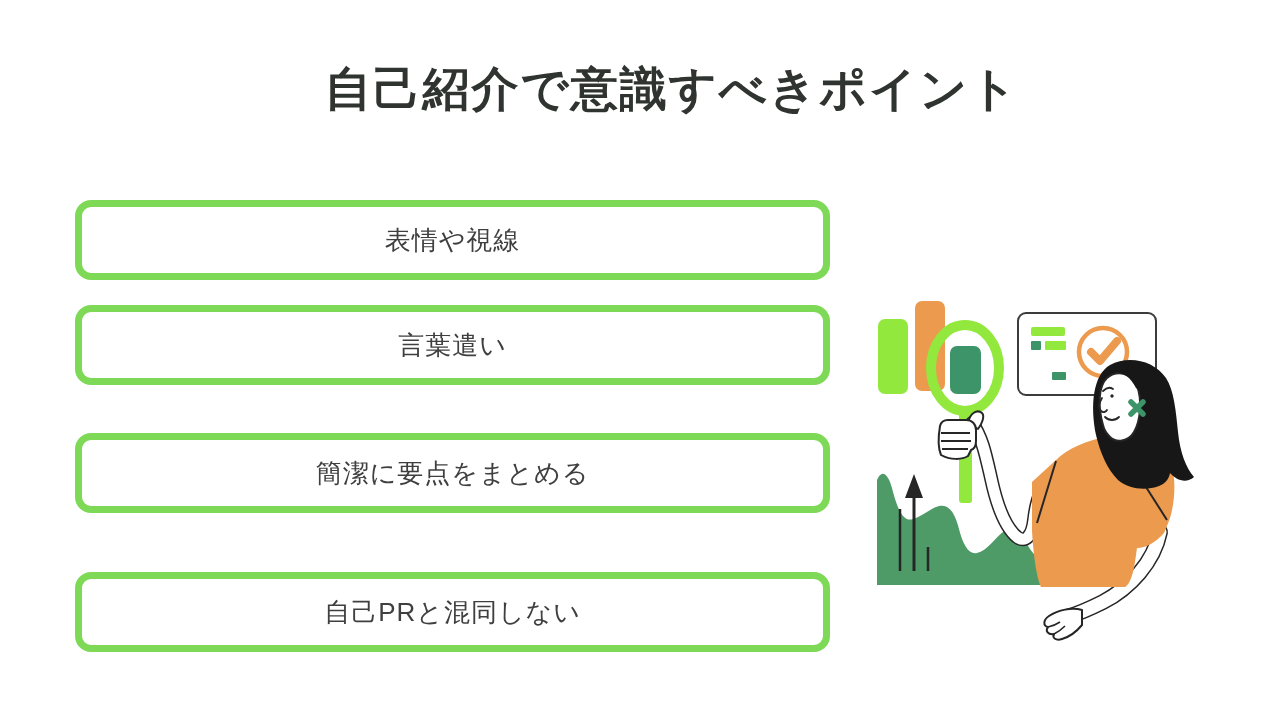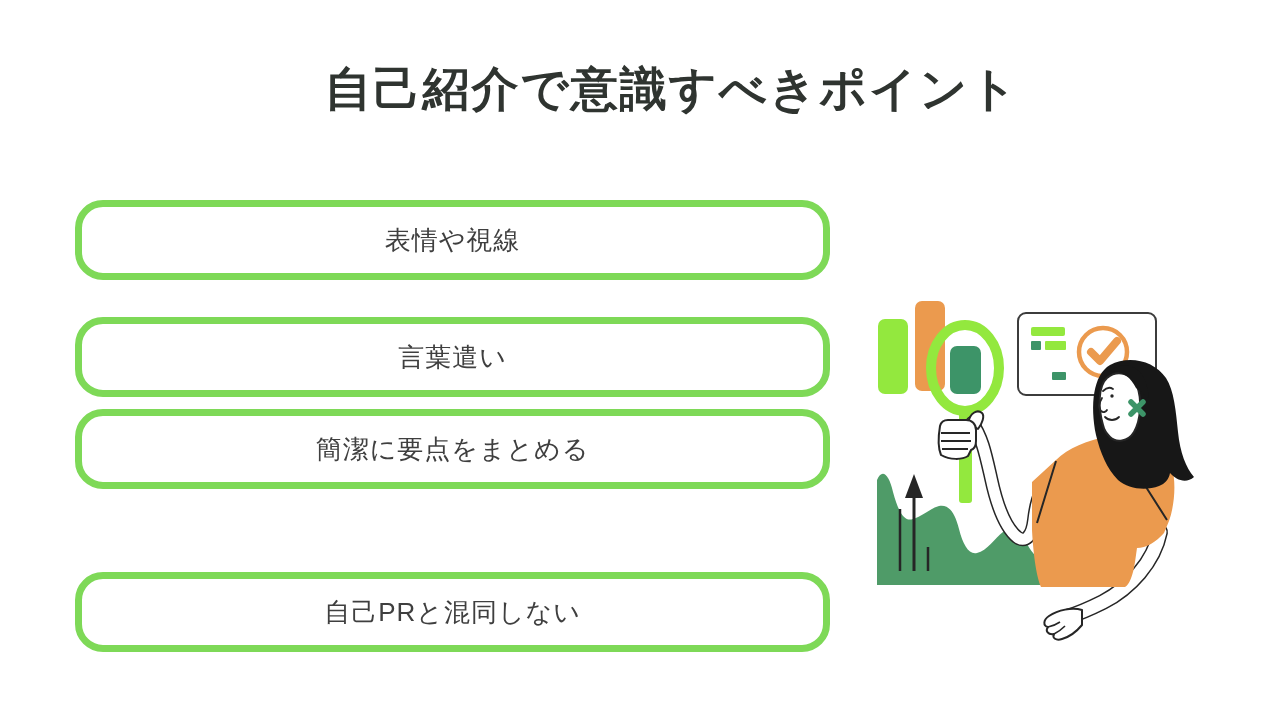--- a/index.html
+++ b/index.html
@@ -7,41 +7,41 @@
     width:1280px;height:720px;background:#ffffff;overflow:hidden;position:relative;
     font-family:"Liberation Sans","DejaVu Sans",sans-serif;
   }
   .title{
     position:absolute;top:58px;left:32px;width:1280px;margin:0;
     text-align:center;font-size:47px;font-weight:800;letter-spacing:2px;
     color:var(--title-text,#2F3430);
   }
   .point{
     position:absolute;left:75px;width:741px;height:66px;background:#ffffff;
-    border:7px solid var(--green-border,#7ED957);border-radius:28px;
+    border:7px solid var(--green-border,#7ED957);border-radius:16px;
     display:flex;align-items:center;justify-content:center;
     font-size:26px;color:var(--box-text,#3F3F3F);letter-spacing:1px;
   }
   .illustration{position:absolute;left:860px;top:280px;width:420px;height:380px;}
 </style>
 </head>
 <body>
 
 <div class="slide">
 
   <h1 class="title">自己紹介で意識すべきポイント</h1>
 
   <div>
     <div class="point" style="top:200px">
       <span>表情や視線</span>
     </div>
-    <div class="point" style="top:317px">
+    <div class="point" style="top:305px">
       <span>言葉遣い</span>
     </div>
-    <div class="point" style="top:409px">
+    <div class="point" style="top:433px">
       <span>簡潔に要点をまとめる</span>
     </div>
     <div class="point" style="top:572px">
       <span>自己PRと混同しない</span>
     </div>
   </div>
 
   <svg class="illustration" viewBox="0 0 420 380" aria-hidden="true">
 
     <g>

